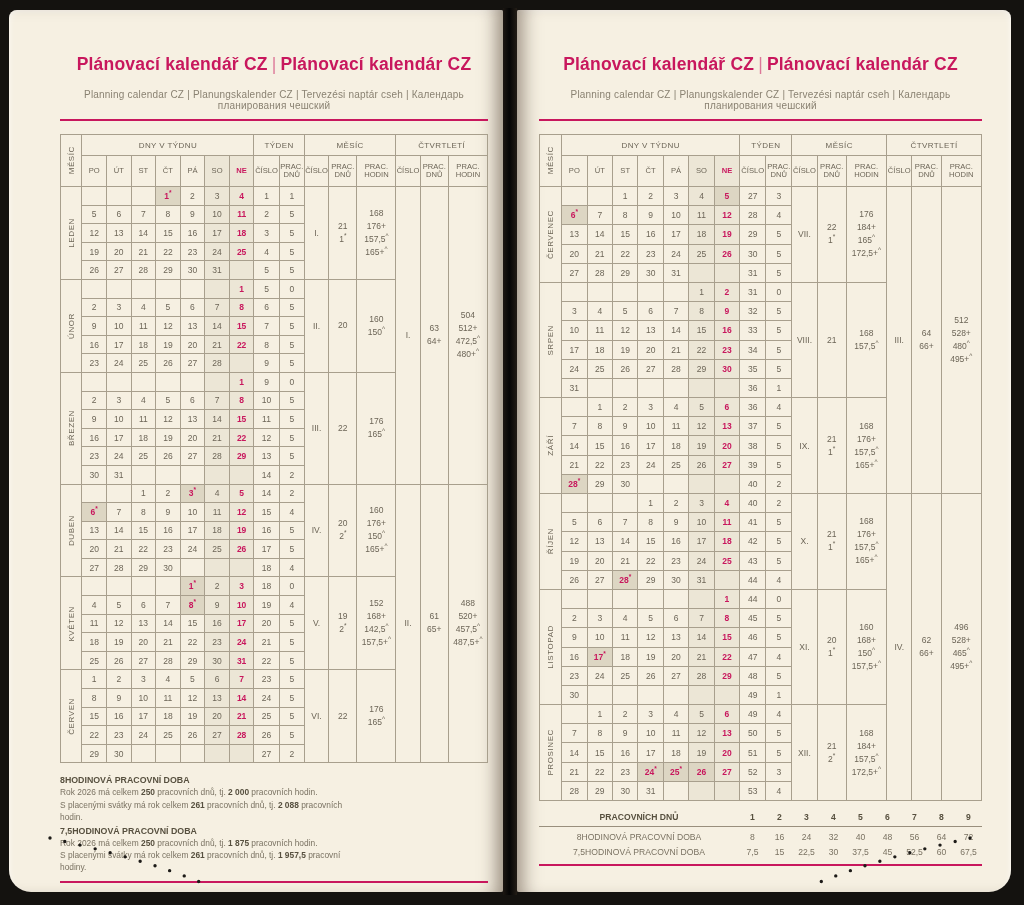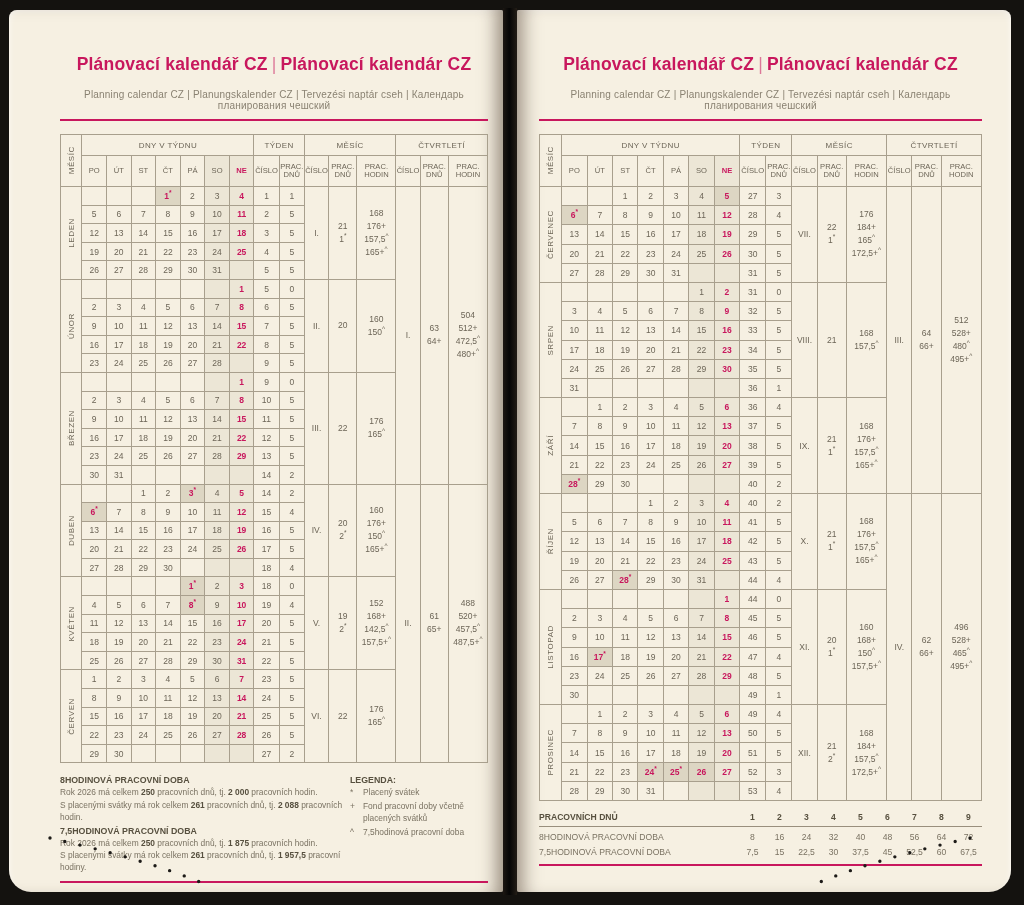--- a/index.html
+++ b/index.html
@@ -42,21 +42,21 @@
   .fl{font-size:8.4px;color:#7a7262;line-height:1.45;}
   .fl b{color:#57503f;text-align:right;}
   .legend-item{display:grid;grid-template-columns:13px 1fr;font-size:8.4px;color:#7a7262;line-height:1.4;margin-top:2px;}
   .redrule{height:2px;background:#c8175d;margin-top:7px;}
 
   .wd-table{margin-top:11px;font-size:8.6px;}
   .wd-row{display:grid;grid-template-columns:200px repeat(9,1fr);align-items:center;}
   .wd-row.head{font-weight:bold;color:#57503f;padding-bottom:4px;border-bottom:1.5px solid #998f7d;}
   .wd-row.body{color:#7a7262;padding-top:5px;}
   .wd-cell{text-align:center;}
-  .wd-label{text-align:left;}
+  .wd-label{text-align:center;}
   .perf{position:absolute;}
   .perf.l{left:38px;bottom:3px;}
   .perf.r{right:38px;bottom:3px;}
 </style>
 </head>
 <body>
 
 <div class="book">
 
   <div class="page left">
@@ -555,37 +555,20 @@
           </tbody>
         </table>
       <div class="foot">
         <div>
           <div class="ft">8HODINOVÁ PRACOVNÍ DOBA</div>
           <div class="fl"><span>Rok 2026 má celkem </span><b>250</b><span> pracovních dnů, tj. </span><b>2 000</b><span> pracovních hodin.</span></div>
           <div class="fl"><span>S placenými svátky má rok celkem </span><b>261</b><span> pracovních dnů, tj. </span><b>2 088</b><span> pracovních hodin.</span></div>
           <div class="ft">7,5HODINOVÁ PRACOVNÍ DOBA</div>
           <div class="fl"><span>Rok 2026 má celkem </span><b>250</b><span> pracovních dnů, tj. </span><b>1 875</b><span> pracovních hodin.</span></div>
           <div class="fl"><span>S placenými svátky má rok celkem </span><b>261</b><span> pracovních dnů, tj. </span><b>1 957,5</b><span> pracovní hodiny.</span></div>
-        </div>
-        <div class="legend">
-          <div class="ft">LEGENDA:</div>
-          <div id="legend-items">
-              <div class="legend-item">
-                <span>*</span>
-                <span>Placený svátek</span>
-              </div>
-              <div class="legend-item">
-                <span>+</span>
-                <span>Fond pracovní doby včetně placených svátků</span>
-              </div>
-              <div class="legend-item">
-                <span>^</span>
-                <span>7,5hodinová pracovní doba</span>
-              </div>
-            </div>
         </div>
       </div>
       <div class="redrule"></div>
       <svg class="perf l" width="168" height="54" viewBox="0 0 168 54">
         <path d="M3,3 C55,15 115,30 162,51" fill="none" stroke="#1d1b18" stroke-width="3.4" stroke-linecap="round" stroke-dasharray="0 15.5"></path>
       </svg>
     </div>
   </div>
 
   <div class="gutter"></div>

